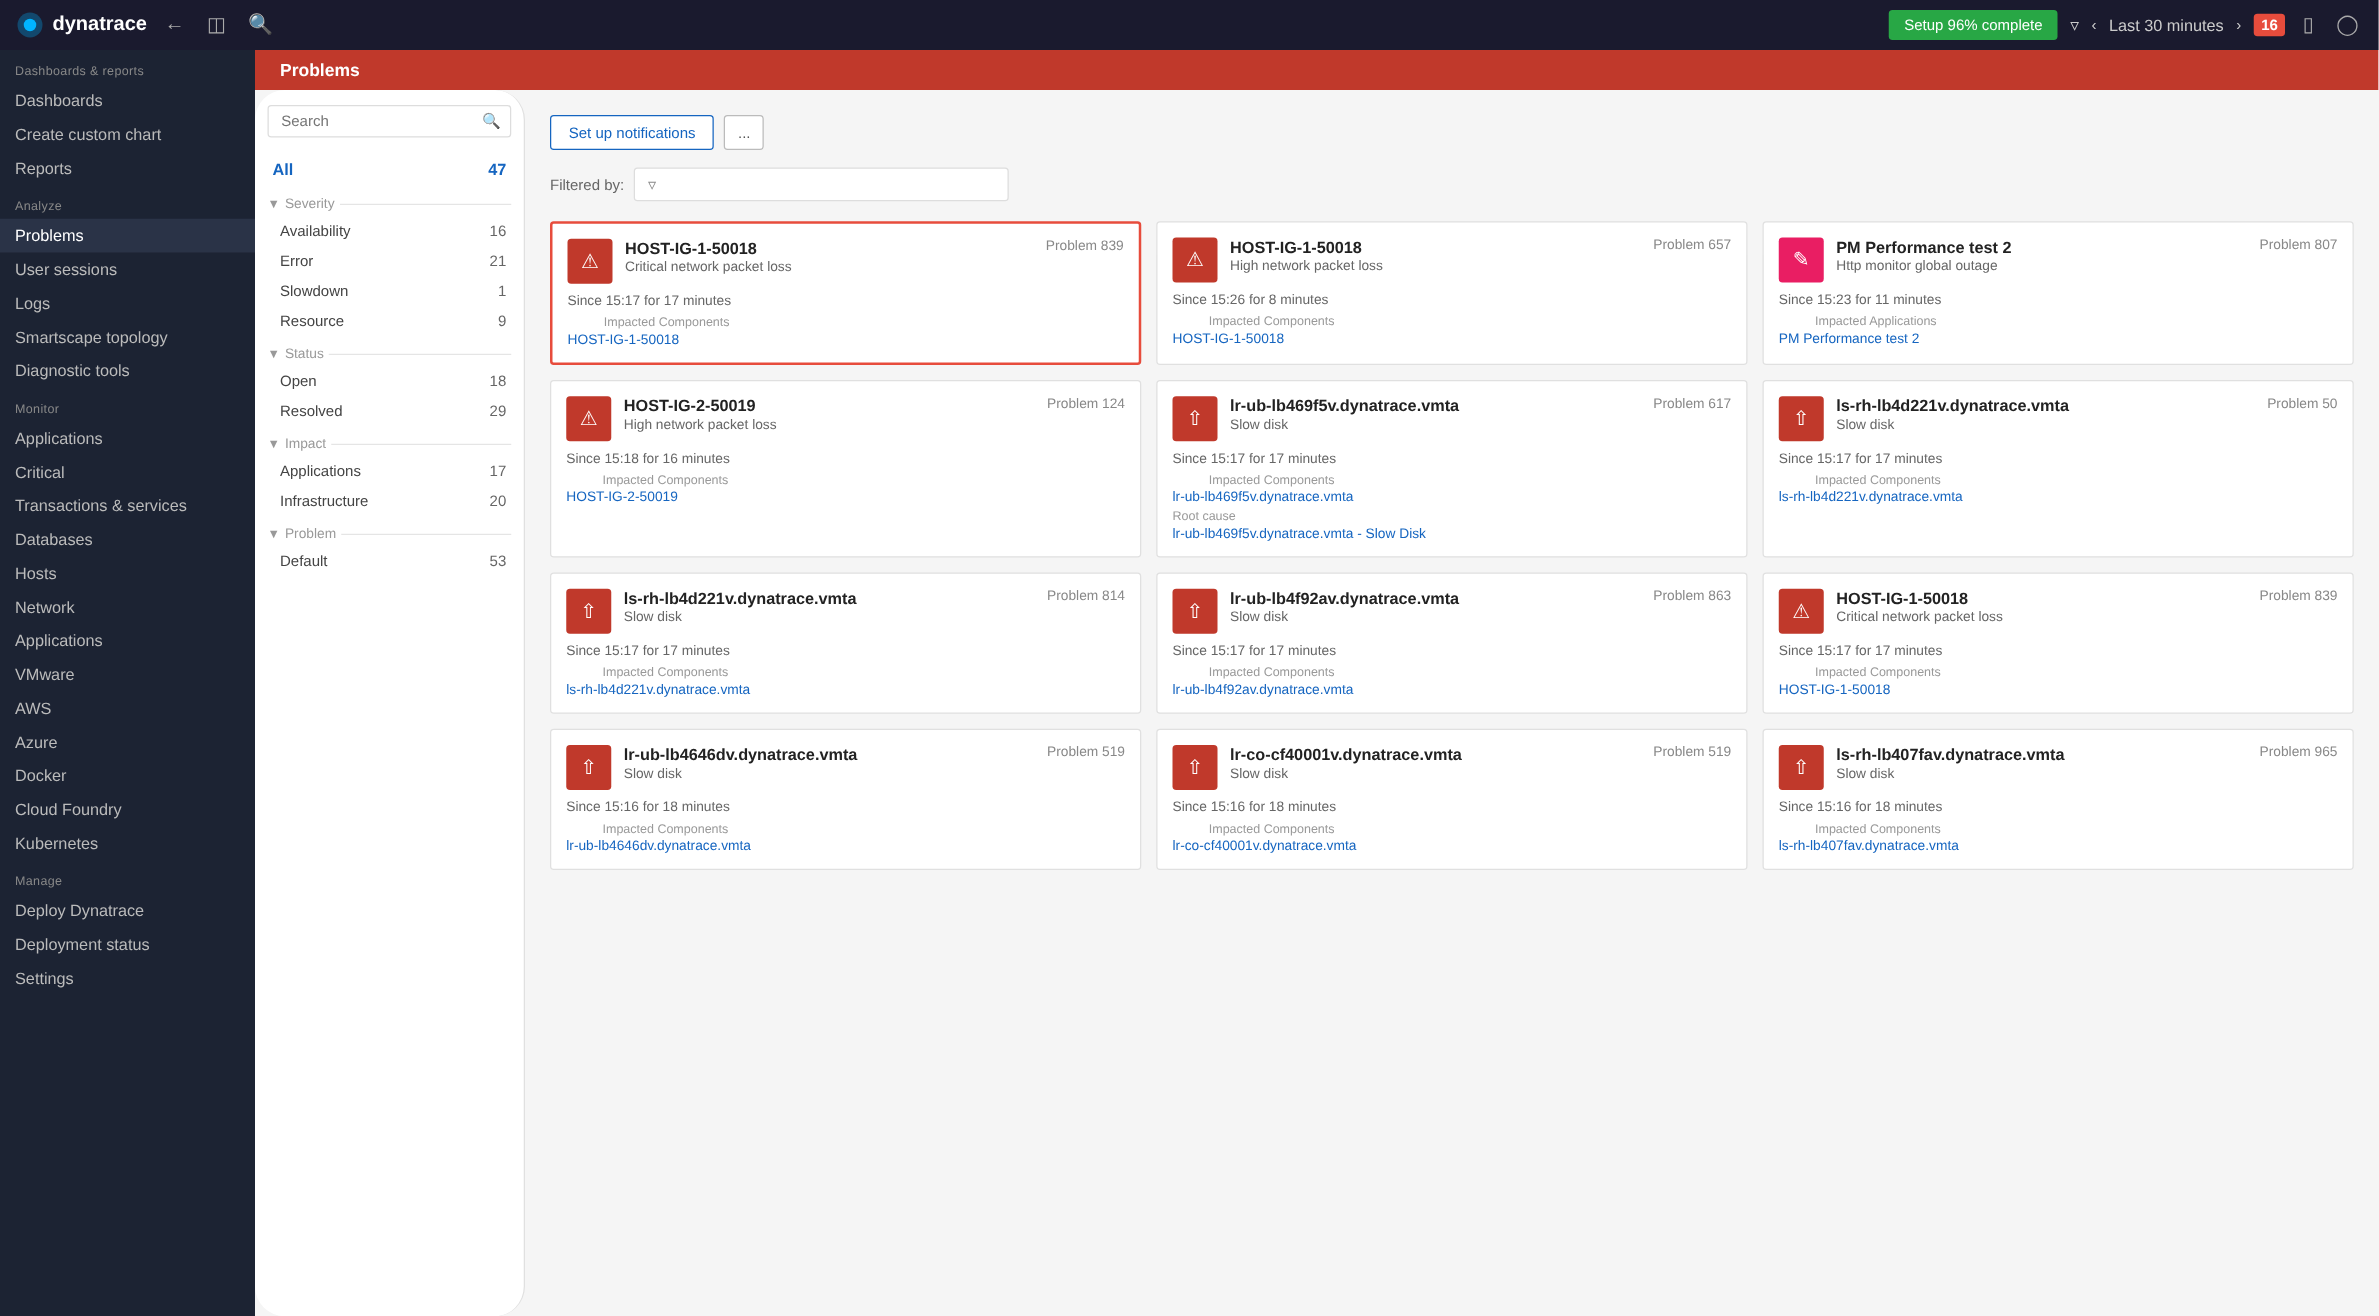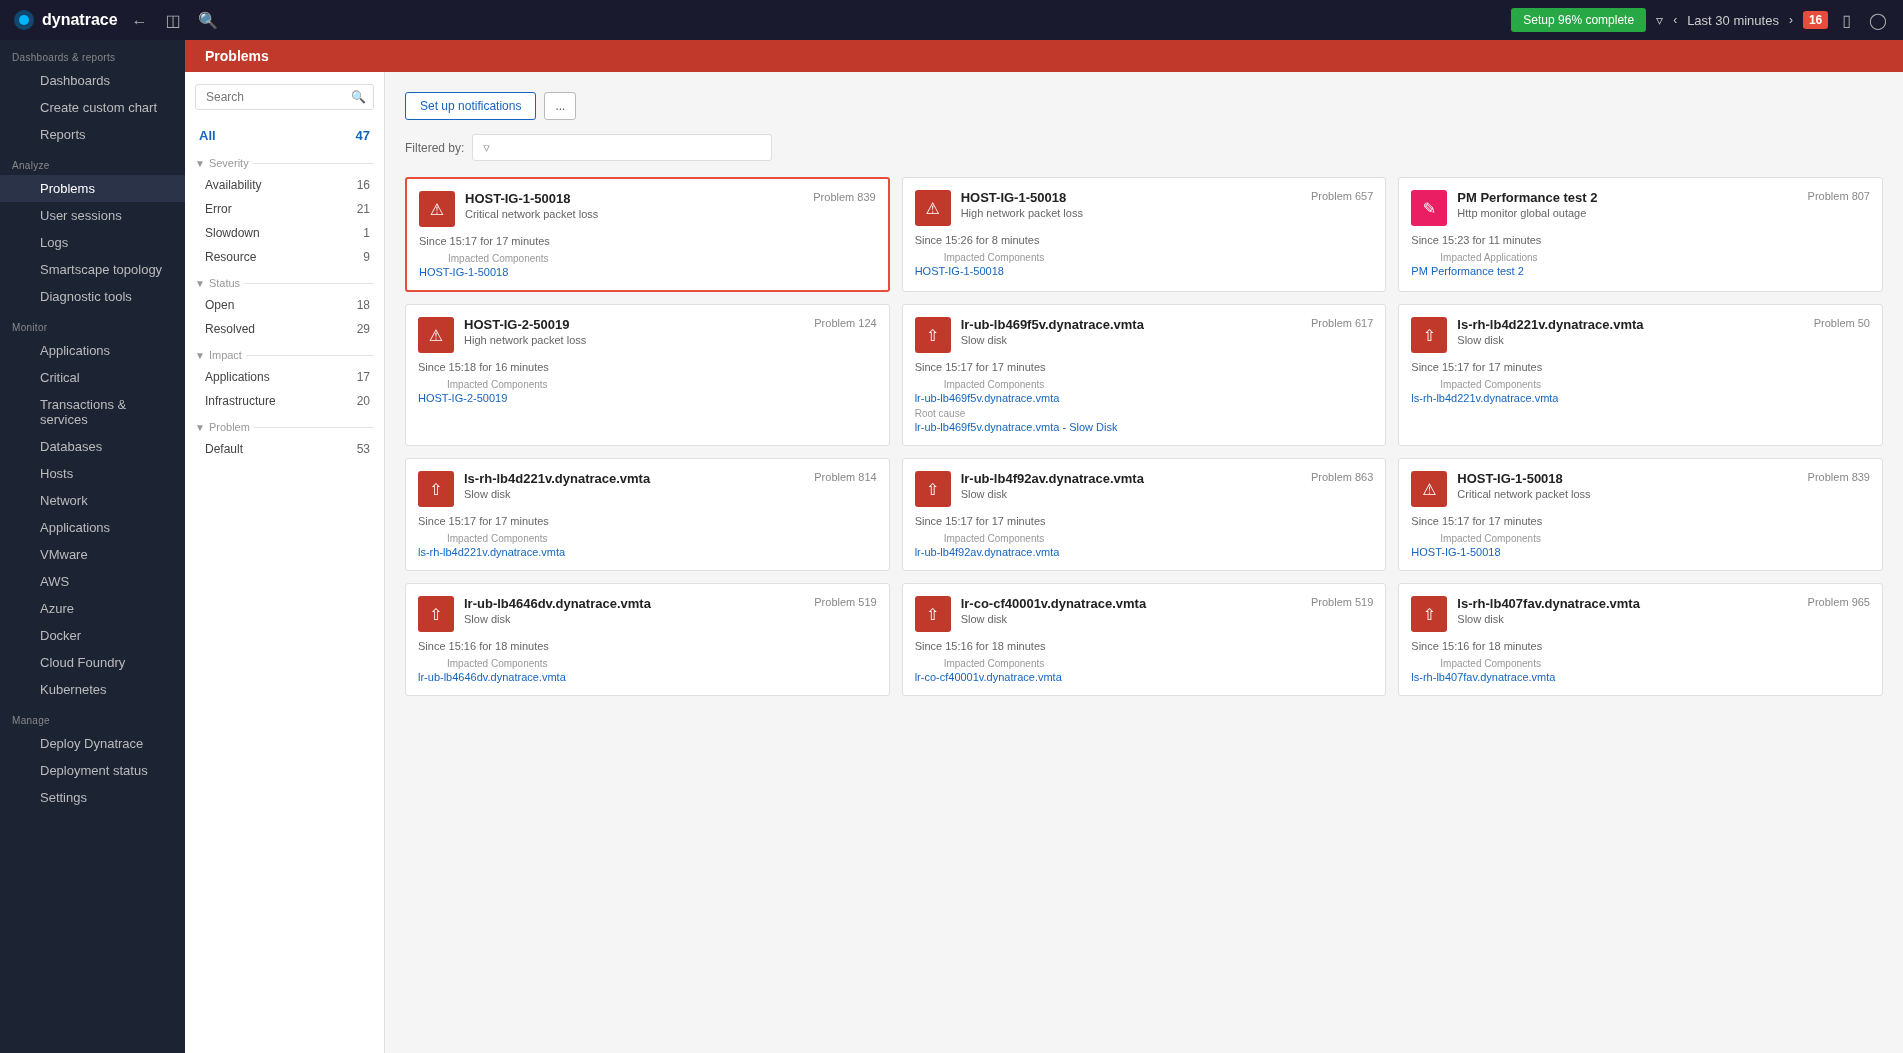--- a/index.html
+++ b/index.html
@@ -14,34 +14,34 @@
     .setup-btn { background: #28a745; color: white; border: none; padding: 5px 12px; border-radius: 3px; font-size: 12px; cursor: pointer; }
     .topnav-filter-icon { color: #ccc; font-size: 14px; }
     .time-selector { display: flex; align-items: center; gap: 4px; color: #ccc; font-size: 13px; }
     .time-arrow { color: #ccc; font-size: 12px; cursor: pointer; }
     .badge-count { background: #e74c3c; color: white; border-radius: 3px; padding: 2px 6px; font-size: 12px; font-weight: bold; }
 
     
     .layout { display: flex; flex: 1; overflow: hidden; }
 
     
-    .sidebar { width: 185px; background: #1c2333; color: #ccc; overflow-y: auto; flex-shrink: 0; padding-bottom: 20px; }
+    .sidebar { width: 204px; background: #1c2333; color: #ccc; overflow-y: auto; flex-shrink: 0; padding-bottom: 20px; }
     .sidebar-section-label { font-size: 10px; color: #888; padding: 12px 12px 4px; text-transform: none; letter-spacing: 0.3px; }
     .sidebar-item { display: flex; align-items: center; padding: 6px 12px; cursor: pointer; font-size: 13px; color: #bbb; gap: 8px; }
     .sidebar-item.active { color: white; background: #2a3347; }
-    .sidebar-item-text { flex: 1; margin-left: 28px; }
+    .sidebar-item-text { flex: 1; }
 
     
     .problems-header { background: #c0392b; color: white; padding: 8px 20px; font-size: 14px; font-weight: 600; flex-shrink: 0; }
 
     
     .main-area { display: flex; flex: 1; overflow: hidden; }
 
     
-    .filter-panel { width: 200px; background: white; border-right: 1px solid #e0e0e0; overflow-y: auto; flex-shrink: 0; padding: 12px 0; }
+    .filter-panel { width: 216px; background: white; border-right: 1px solid #e0e0e0; overflow-y: auto; flex-shrink: 0; padding: 12px 0; border-radius: 24px; }
     .filter-search { margin: 0 10px 12px; position: relative; }
     .filter-search input { width: 100%; padding: 5px 28px 5px 10px; border: 1px solid #ddd; border-radius: 3px; font-size: 12px; }
     .filter-search-icon { position: absolute; right: 8px; top: 50%; transform: translateY(-50%); color: #999; font-size: 12px; }
     .filter-all-row { display: flex; justify-content: space-between; align-items: center; padding: 6px 14px; font-size: 13px; color: #1565c0; font-weight: 600; cursor: pointer; }
     .filter-all-row .count { color: #1565c0; font-weight: bold; }
     .filter-section { margin-top: 4px; }
     .filter-section-header { display: flex; align-items: center; padding: 4px 10px; font-size: 11px; color: #999; gap: 4px; cursor: pointer; }
     .filter-section-header .line { flex: 1; height: 1px; background: #e5e5e5; }
     .filter-section-header .arrow { font-size: 10px; }
     .filter-row { display: flex; justify-content: space-between; align-items: center; padding: 5px 14px 5px 20px; font-size: 12px; color: #444; cursor: pointer; }

